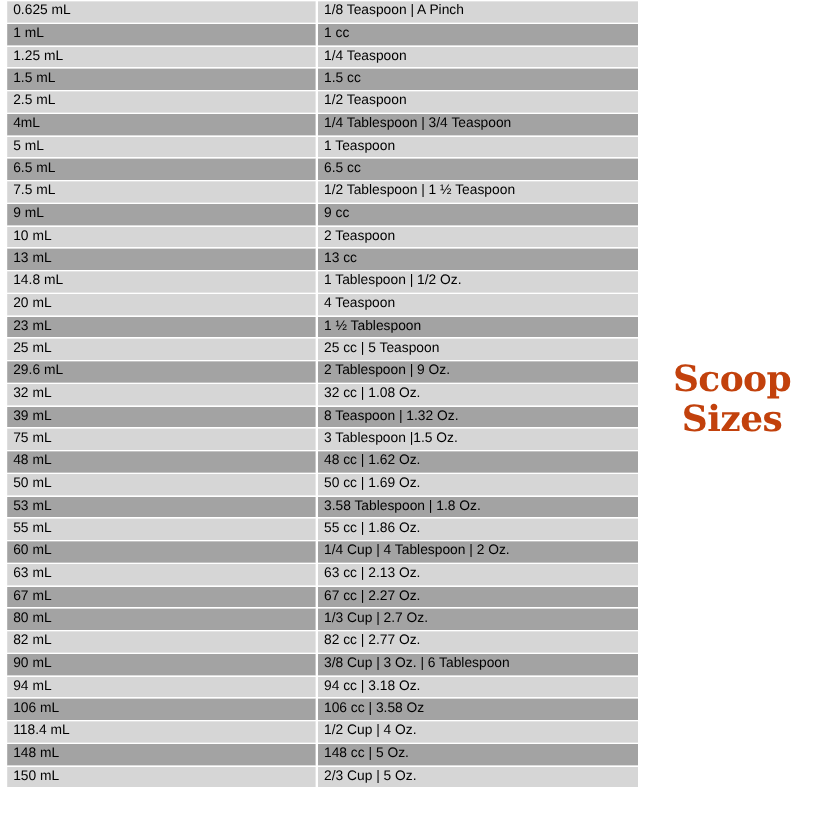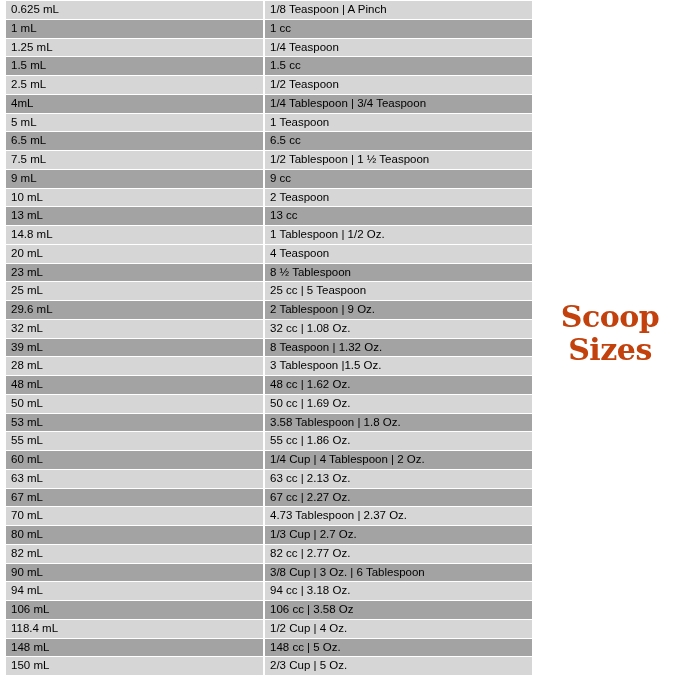--- a/index.html
+++ b/index.html
@@ -120,40 +120,40 @@
           <tr class="odd">
             <td class="c1">14.8 mL</td>
             <td class="c2">1 Tablespoon | 1/2 Oz.</td>
           </tr>
           <tr class="odd">
             <td class="c1">20 mL</td>
             <td class="c2">4 Teaspoon</td>
           </tr>
           <tr class="even">
             <td class="c1">23 mL</td>
-            <td class="c2">8 ½ Tablespoon</td>
+            <td class="c2">1 ½ Tablespoon</td>
           </tr>
           <tr class="odd">
             <td class="c1">25 mL</td>
             <td class="c2">25 cc | 5 Teaspoon</td>
           </tr>
           <tr class="even">
             <td class="c1">29.6 mL</td>
             <td class="c2">2 Tablespoon | 9 Oz.</td>
           </tr>
           <tr class="odd">
             <td class="c1">32 mL</td>
             <td class="c2">32 cc | 1.08 Oz.</td>
           </tr>
           <tr class="even">
             <td class="c1">39 mL</td>
             <td class="c2">8 Teaspoon | 1.32 Oz.</td>
           </tr>
           <tr class="odd">
-            <td class="c1">28 mL</td>
+            <td class="c1">75 mL</td>
             <td class="c2">3 Tablespoon |1.5 Oz.</td>
           </tr>
           <tr class="even">
             <td class="c1">48 mL</td>
             <td class="c2">48 cc | 1.62 Oz.</td>
           </tr>
           <tr class="odd">
             <td class="c1">50 mL</td>
             <td class="c2">50 cc | 1.69 Oz.</td>
           </tr>
@@ -169,24 +169,20 @@
             <td class="c1">60 mL</td>
             <td class="c2">1/4 Cup | 4 Tablespoon | 2 Oz.</td>
           </tr>
           <tr class="odd">
             <td class="c1">63 mL</td>
             <td class="c2">63 cc | 2.13 Oz.</td>
           </tr>
           <tr class="even">
             <td class="c1">67 mL</td>
             <td class="c2">67 cc | 2.27 Oz.</td>
-          </tr>
-          <tr class="odd">
-            <td class="c1">70 mL</td>
-            <td class="c2">4.73 Tablespoon | 2.37 Oz.</td>
           </tr>
           <tr class="even">
             <td class="c1">80 mL</td>
             <td class="c2">1/3 Cup | 2.7 Oz.</td>
           </tr>
           <tr class="odd">
             <td class="c1">82 mL</td>
             <td class="c2">82 cc | 2.77 Oz.</td>
           </tr>
           <tr class="even">

